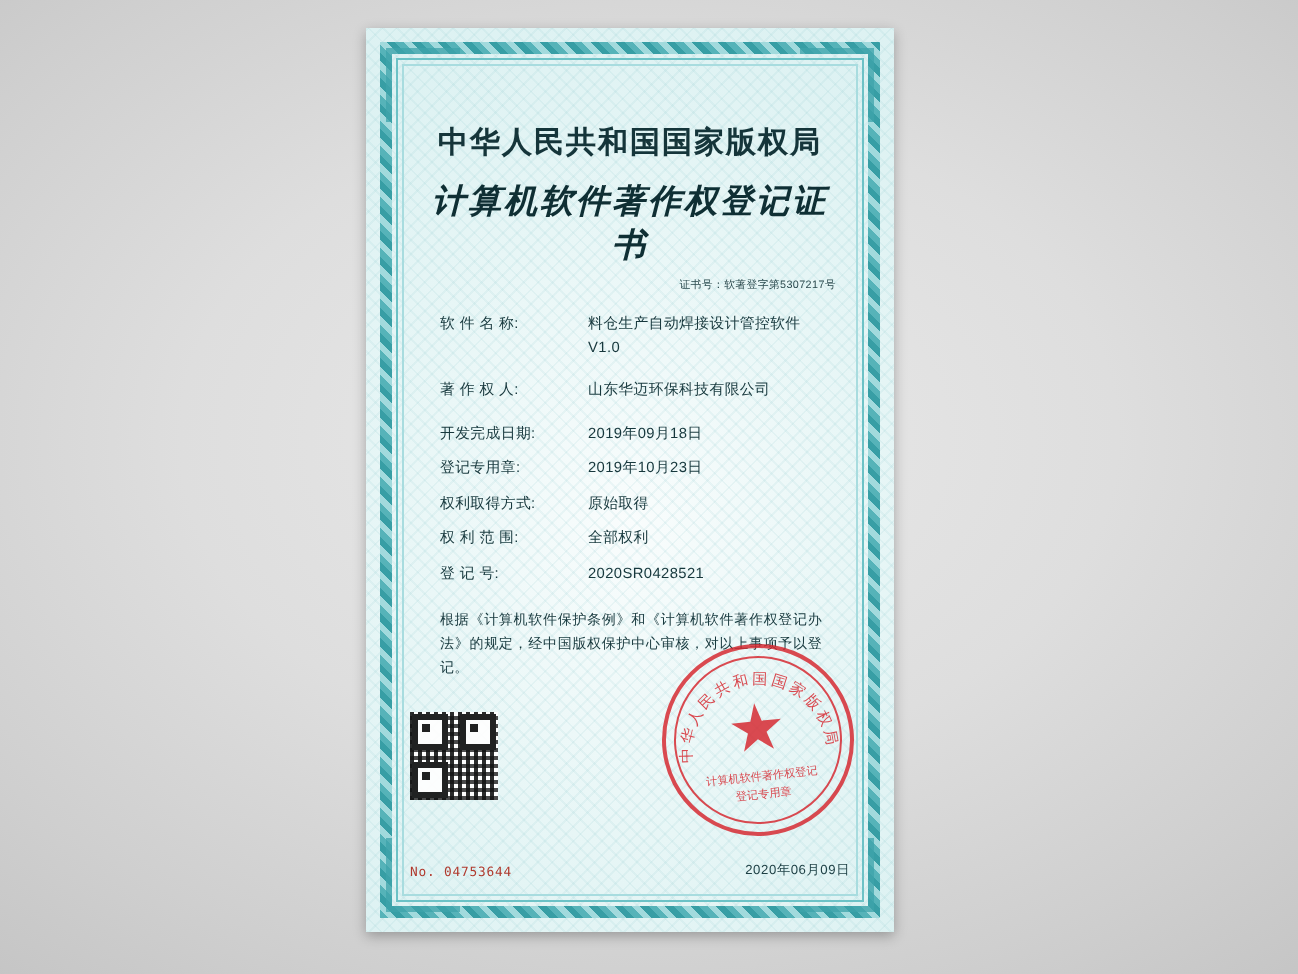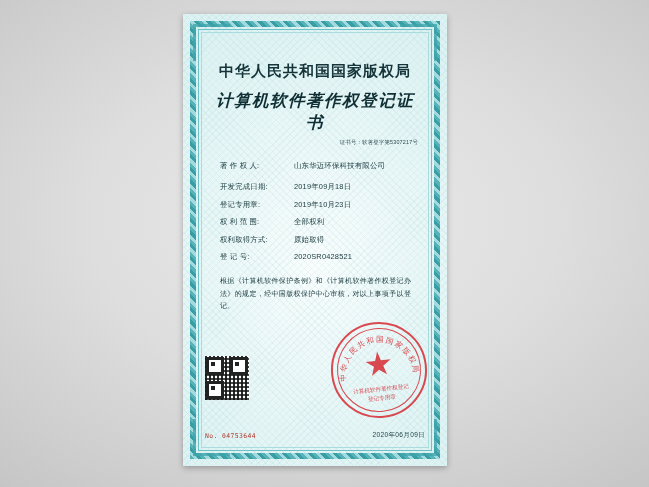--- a/index.html
+++ b/index.html
@@ -273,20 +273,27 @@
     <div class="corner tr"></div>
     <div class="corner bl"></div>
     <div class="corner br"></div>
 
     <div class="content">
       <div class="title-main">中华人民共和国国家版权局</div>
       <div class="title-sub">计算机软件著作权登记证书</div>
       <div class="cert-no">证书号：软著登字第5307217号</div>
 
       <div class="fields">
+        <div class="row">
+          <div class="label">软 件 名 称:</div>
+          <div class="value">
+            <span>料仓生产自动焊接设计管控软件</span>
+            <span class="line2">V1.0</span>
+          </div>
+        </div>
 
         <div class="gap-sm"></div>
 
         <div class="row">
           <div class="label">著 作 权 人:</div>
           <div class="value">山东华迈环保科技有限公司</div>
         </div>
 
         <div class="gap-sm"></div>
 
@@ -294,27 +301,27 @@
           <div class="label">开发完成日期:</div>
           <div class="value">2019年09月18日</div>
         </div>
 
         <div class="row">
           <div class="label">登记专用章:</div>
           <div class="value">2019年10月23日</div>
         </div>
 
         <div class="row">
+          <div class="label">权利取得方式:</div>
+          <div class="value">原始取得</div>
+        </div>
+
+        <div class="row">
           <div class="label">权 利 范 围:</div>
           <div class="value">全部权利</div>
-        </div>
-
-        <div class="row">
-          <div class="label">权利取得方式:</div>
-          <div class="value">原始取得</div>
         </div>
 
         <div class="row">
           <div class="label">登 记 号:</div>
           <div class="value">2020SR0428521</div>
         </div>
       </div>
 
       <div class="statement">根据《计算机软件保护条例》和《计算机软件著作权登记办法》的规定，经中国版权保护中心审核，对以上事项予以登记。</div>
     </div>

